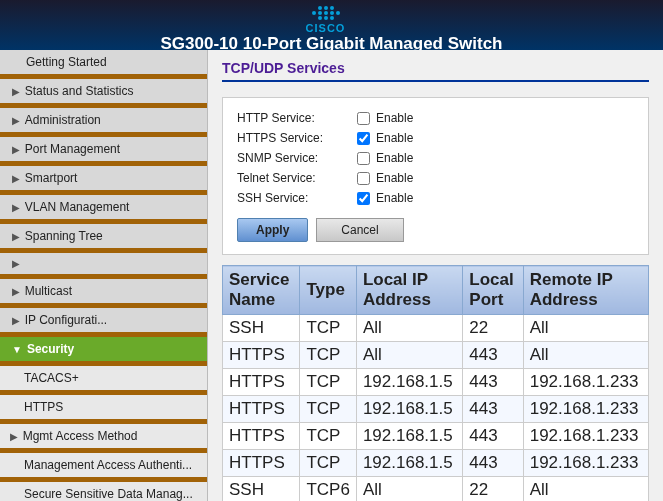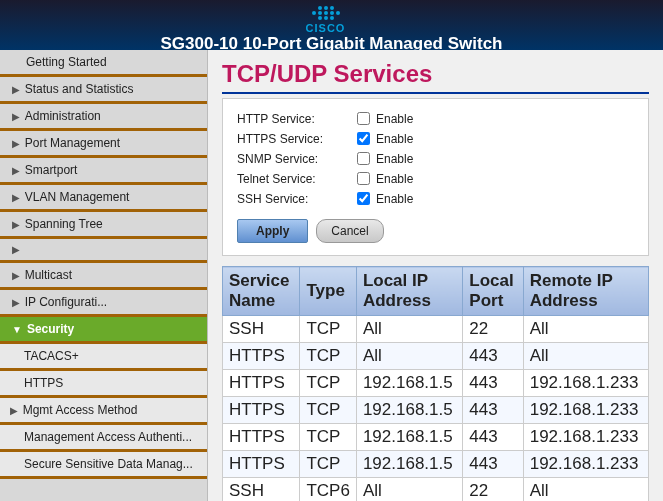--- a/index.html
+++ b/index.html
@@ -32,21 +32,21 @@
       border-right: 1px solid #bbb;
       overflow-y: auto;
       flex-shrink: 0;
     }
 
     .sidebar-item {
       display: flex;
       align-items: center;
       padding: 5px 8px 5px 12px;
       cursor: pointer;
-      border-bottom: 3px solid #a16207;
+      border-bottom: 5px solid #a16207;
       color: #222;
       font-size: 12px;
     }
     .sidebar-item.active {
       background: #6aaa2a;
       color: white;
       font-weight: bold;
     }
     .sidebar-item.sub {
       padding-left: 10px;
@@ -62,39 +62,39 @@
 
     
     #main {
       flex: 1;
       background: #f0f0f0;
       overflow-y: auto;
       padding: 10px 14px;
     }
 
     #page-title {
-      font-size: 24px;
-      font-weight: bold;
-      color: #be185d;
-      margin-bottom: 4px;
+      font-size: 14px;
+      font-weight: bold;
+      color: #4c1d95;
+      margin-bottom: 15px;
       border-bottom: 2px solid #003399;
       padding-bottom: 4px;
     }
 
     
     .services-form {
       background: white;
       border: 1px solid #ccc;
       padding: 10px 14px;
       margin-bottom: 10px;
     }
 
     .service-row {
       display: flex;
-      align-items: flex-start;
+      align-items: flex-end;
       padding: 3px 0;
       font-size: 12px;
     }
     .service-label {
       width: 120px;
       font-weight: normal;
       color: #222;
     }
     .service-row input[type="checkbox"] {
       margin-right: 6px;
@@ -114,24 +114,24 @@
       padding: 4px 18px;
       cursor: pointer;
       font-size: 12px;
       border-radius: 2px;
       font-weight: bold;
     }
     .btn-cancel {
       background: linear-gradient(to bottom, #e8e8e8, #c8c8c8);
       border: 1px solid #999;
       color: #222;
-      padding: 4px 14px;
+      padding: 4px 24px;
       cursor: pointer;
       font-size: 12px;
-      border-radius: 10px;
+      border-radius: 0;
     }
 
     
     .table-section-title {
       font-size: 14px;
       font-weight: bold;
       color: #003399;
       margin-bottom: 6px;
       margin-top: 2px;
     }

